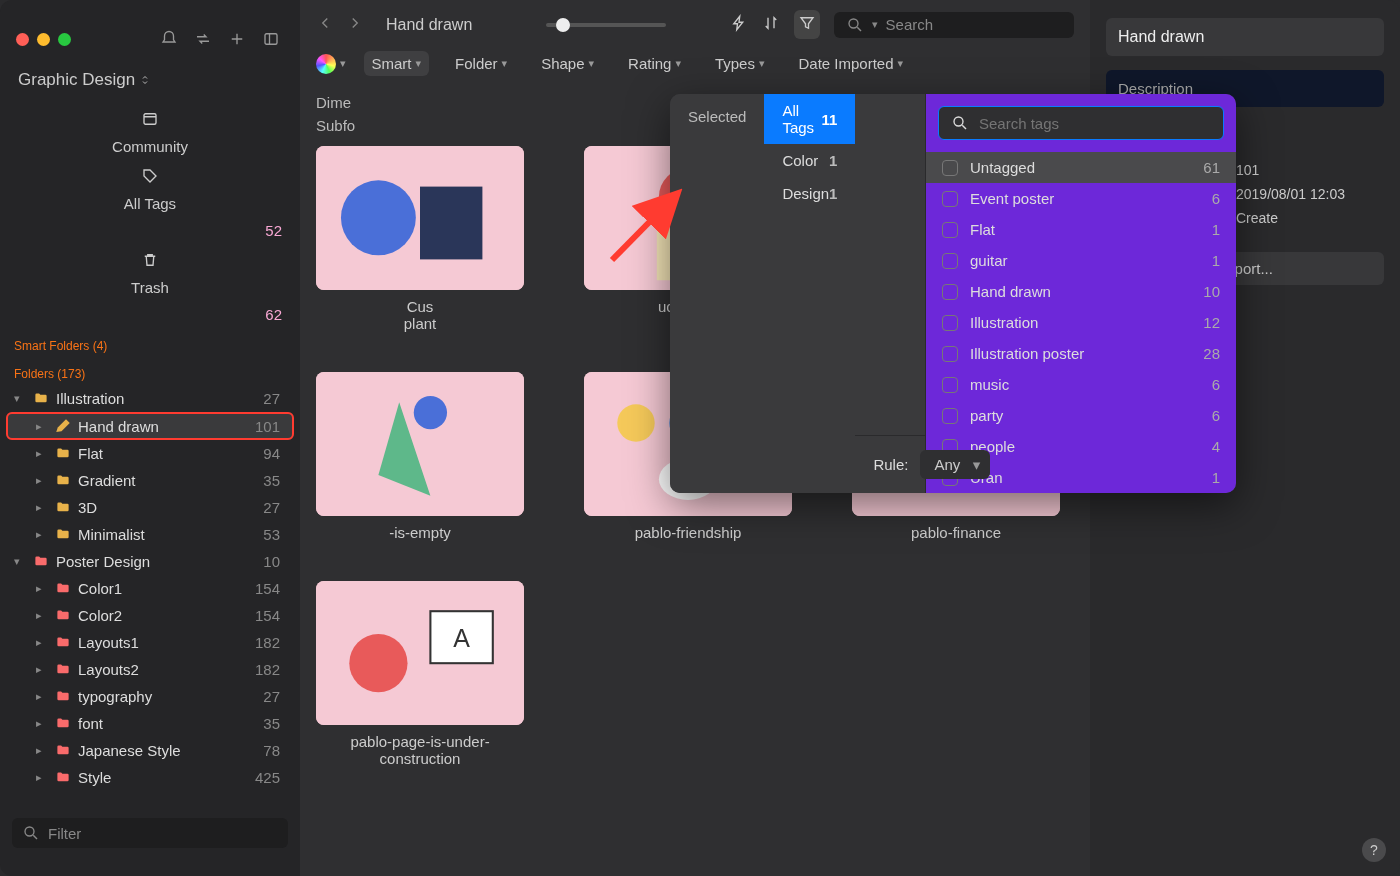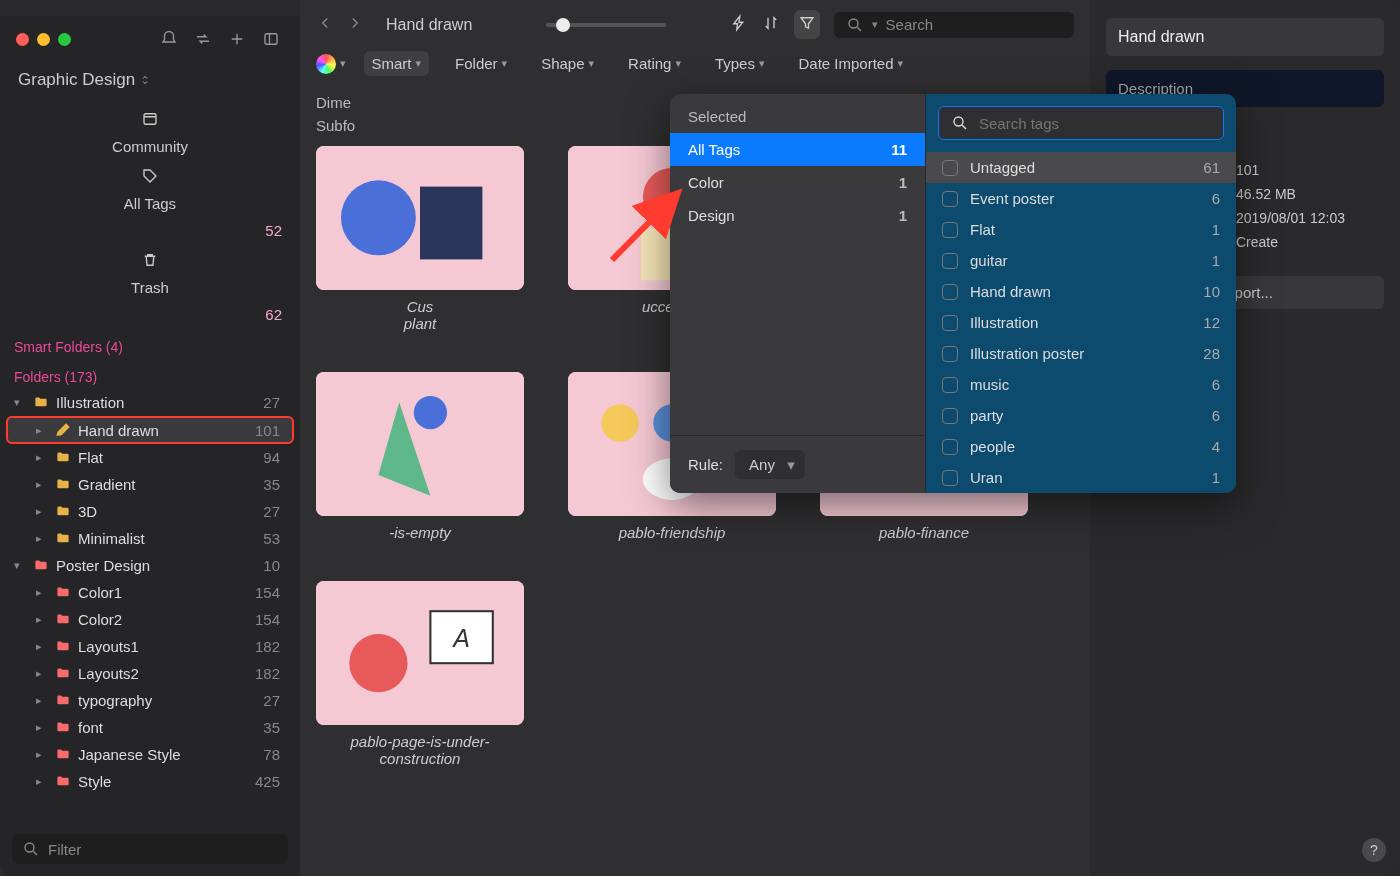--- a/index.html
+++ b/index.html
@@ -1,29 +1,29 @@
 <!DOCTYPE html>
 <html><head>
 <meta charset="utf-8">
 <style>
 * { margin: 0; padding: 0; box-sizing: border-box; font-family: -apple-system, BlinkMacSystemFont, "Segoe UI", sans-serif; }
 body { background: #2a2a2c; color: #ddd; width: 1400px; height: 876px; overflow: hidden; display: flex; font-size: 15px; border-radius: 12px; }
-.sidebar { width: 300px; background: #252527; display: flex; flex-direction: column; padding: 4px 0; margin-top: 16px; }
+.sidebar { width: 300px; background: #252527; display: flex; flex-direction: column; padding: 20px 0; }
 .titlebar { display: flex; align-items: center; padding: 6px 16px 12px; gap: 8px; }
 .traffic { display: flex; gap: 8px; margin-right: auto; }
 .light { width: 13px; height: 13px; border-radius: 50%; }
 .close { background: #ff5f57; }
 .min { background: #febc2e; }
 .max { background: #28c840; }
 .tb-icon { width: 26px; height: 26px; display: flex; align-items: center; justify-content: center; color: #999; cursor: pointer; }
 .library-selector { padding: 6px 18px 14px; font-size: 17px; color: #ccc; display: flex; align-items: center; gap: 4px; }
 .side-section { padding: 0 6px; }
 .side-item { display: flex; align-items: center; padding: 6px 12px; border-radius: 6px; cursor: pointer; color: #ccc; gap: 10px; flex-direction: column; }
 .side-item .count { margin-left: auto; color: #f9a8d4; }
-.side-header { padding: 10px 14px 4px; color: #ec4899; font-size: 14px; }
+.side-header { padding: 10px 14px 4px; color: #f97316; font-size: 12px; }
 .tree { flex: 1; overflow-y: auto; padding: 0 6px; }
 .tree-row { display: flex; align-items: center; padding: 5px 8px; border-radius: 6px; cursor: pointer; gap: 6px; }
 .tree-row .chev { width: 12px; color: #888; font-size: 11px; }
 .tree-row .folder-icon { width: 18px; height: 15px; }
 .tree-row .count { margin-left: auto; color: #888; padding-right: 6px; }
 .tree-row.selected { background: #3a3a3c; outline: 2px solid #ff3b30; outline-offset: -2px; }
 .indent-1 { padding-left: 30px; }
 .filter-bar { margin: 8px 12px; background: #1e1e1f; border-radius: 6px; padding: 6px 10px; display: flex; align-items: center; gap: 8px; color: #888; }
 .main { flex: 1; display: flex; flex-direction: column; background: #2f2f31; position: relative; }
 .main-toolbar { display: flex; align-items: center; padding: 10px 16px 6px; gap: 14px; color: #ccc; }
@@ -33,36 +33,36 @@
 .zoom-thumb { width: 14px; height: 14px; background: #eee; border-radius: 50%; position: absolute; top: -5px; left: 10px; }
 .tool-icons { margin-left: auto; display: flex; gap: 14px; align-items: center; }
 .search-box { background: #1e1e1f; border-radius: 6px; padding: 4px 12px; display: flex; align-items: center; gap: 8px; color: #888; width: 240px; }
 .filter-row { display: flex; align-items: center; gap: 18px; padding: 6px 16px 10px; color: #ccc; }
 .color-circle { width: 20px; height: 20px; border-radius: 50%; background: conic-gradient(#f55,#fa5,#ff5,#5f5,#5ff,#55f,#f5f,#f55); }
 .filter-btn { display: flex; align-items: center; gap: 4px; cursor: pointer; padding: 4px 8px; border-radius: 6px; }
 .filter-btn.active { background: #3f3f41; }
 .content-area { flex: 1; padding: 8px 16px; overflow-y: auto; }
 .dim-row { color: #bbb; margin-bottom: 6px; }
 .sub-row { color: #bbb; margin-bottom: 12px; }
-.grid { display: flex; flex-wrap: wrap; gap: 40px 44px; font-style: italic; }
+.grid { display: flex; flex-wrap: wrap; gap: 40px 60px; }
 .card { display: flex; flex-direction: column; align-items: center; gap: 8px; }
 .thumb { width: 208px; height: 144px; background: #f5c9d4; border-radius: 8px; display: flex; align-items: center; justify-content: center; overflow: hidden; }
 .card-label { color: #ccc; text-align: center; max-width: 208px; font-size: 15px; }
 .inspector { width: 310px; background: #2a2a2c; padding: 18px 16px; display: flex; flex-direction: column; gap: 14px; }
 .insp-title { background: #38383a; border-radius: 6px; padding: 10px 12px; color: #eee; font-size: 16px; }
 .insp-desc { background: #0f172a; border-radius: 6px; padding: 10px 12px; color: #aaa; }
 .insp-header { color: #eee; font-weight: 600; margin-top: 6px; }
 .prop-row { display: flex; font-family: ui-monospace, monospace; color: #ccc; font-size: 14px; padding: 4px 0; }
 .prop-key { width: 130px; color: #aaa; }
 .prop-link { }
 .export-btn { background: #38383a; border-radius: 6px; padding: 8px; text-align: center; color: #ccc; margin-top: 8px; cursor: pointer; }
 .help-btn { position: absolute; right: 14px; bottom: 14px; width: 24px; height: 24px; border-radius: 50%; background: #4a4a4c; color: #ccc; display: flex; align-items: center; justify-content: center; font-size: 14px; }
 .popup { position: absolute; top: 94px; left: 370px; width: 566px; background: #3a3a3c; border-radius: 10px; box-shadow: 0 12px 40px rgba(0,0,0,.5); display: flex; overflow: hidden; z-index: 10; }
-.popup-left { width: 255px; background: #3a3a3c; display: flex; flex-direction: column; }
-.popup-right { flex: 1; background: #0c4a6e; border-left: 1px solid #2a2a2c; display: flex; flex-direction: column; }
+.popup-left { width: 255px; background: #3a3a3c; display: flex; flex-direction: row; }
+.popup-right { flex: 1; background: #6d28d9; border-left: 1px solid #2a2a2c; display: flex; flex-direction: column; }
 .pl-section-label { padding: 14px 18px 8px; color: #bbb; }
 .pl-item { display: flex; padding: 8px 18px; align-items: center; cursor: pointer; }
 .pl-item .cnt { margin-left: auto; color: #bbb; font-weight: bold; }
 .pl-item.selected { background: #0a7bff; color: #fff; }
 .pl-item.selected .cnt { color: #fff; }
 .popup-footer { margin-top: auto; padding: 14px 18px; display: flex; align-items: center; gap: 12px; border-top: 1px solid #2a2a2c; }
 .rule-select { background: #2f2f31; border-radius: 6px; padding: 6px 30px 6px 14px; color: #ccc; position: relative; cursor:pointer; }
 .rule-select::after { content:"▾"; position:absolute; right:10px; color:#999; }
 .pr-search { margin: 12px; border: 1px solid #0a7bff; border-radius: 6px; padding: 7px 12px; display: flex; align-items: center; gap: 10px; background: #2f2f31; }
 .pr-search input { background: transparent; border: none; outline: none; color: #ccc; font-size: 15px; flex: 1; }
@@ -523,24 +523,20 @@
   <div class="inspector">
     <div class="insp-title">Hand drawn</div>
     <div class="insp-desc">Description</div>
     <div class="insp-header">Properties</div>
     <div>
       <div class="prop-row">
           <span class="prop-key">Items</span>
           <span>101</span>
         </div>
       <div class="prop-row">
-          <span class="prop-key">Size</span>
-          <span>46.52 MB</span>
-        </div>
-      <div class="prop-row">
           <span class="prop-key">Date Imported</span>
           <span>2019/08/01 12:03</span>
         </div>
       <div class="prop-row">
           <span class="prop-key">Password</span>
           <span class="prop-link">Create</span>
         </div>
     </div>
     <div class="export-btn">Export...</div>
   </div>

